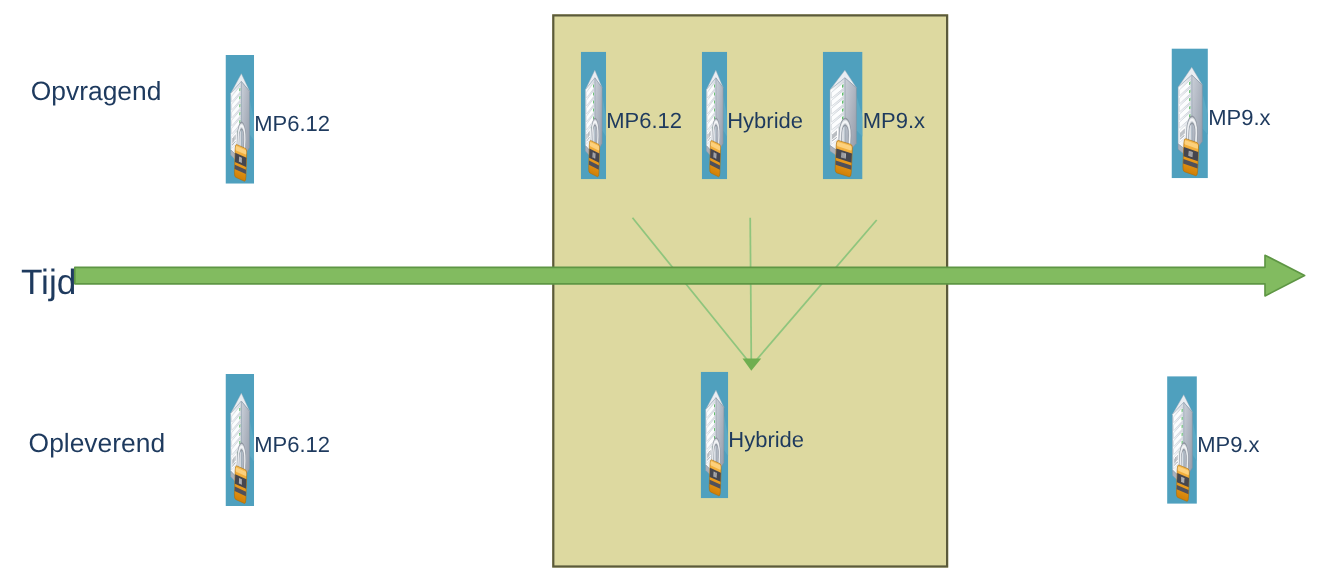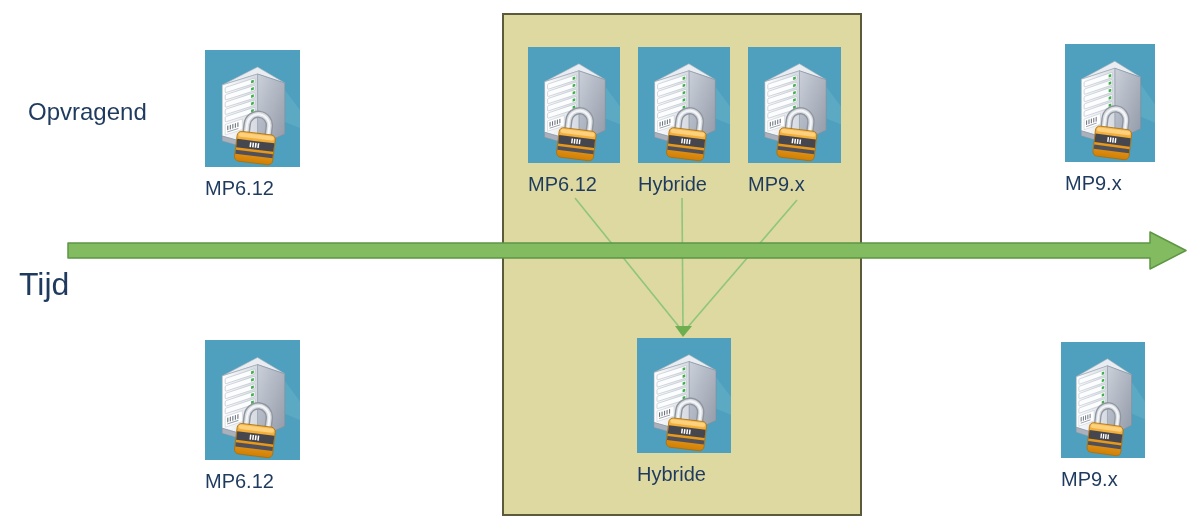--- a/index.html
+++ b/index.html
@@ -12,22 +12,22 @@
     --line-arrowhead:#6FAE50;
     --icon-bg:#4FA0BE;
   }
   *{margin:0;padding:0;box-sizing:border-box;}
   html,body{width:1200px;height:526px;background:#fff;
     font-family:"Liberation Sans","DejaVu Sans",sans-serif;}
   .canvas{position:relative;width:1200px;height:526px;background:#fff;overflow:hidden;}
   .highlight-box{position:absolute;left:502px;top:13px;width:360px;height:503px;
     background:var(--box-fill);border:2px solid var(--box-border);z-index:1;}
   .overlay{position:absolute;left:0;top:0;width:1200px;height:526px;z-index:2;pointer-events:none;}
-  .row-label{position:absolute;color:var(--navy-text);font-size:24px;z-index:3;white-space:nowrap;margin-top:28px;}
-  .node{position:absolute;display:flex;flex-direction:column;align-items:flex-start;z-index:3;}
+  .row-label{position:absolute;color:var(--navy-text);font-size:24px;z-index:3;white-space:nowrap;}
+  .node{position:absolute;display:flex;flex-direction:row;align-items:center;z-index:3;}
   .node .icon{display:block;}
   .node-label{margin-top:10px;font-size:20px;color:var(--navy-text);white-space:nowrap;}
   .defs-store{position:absolute;width:0;height:0;overflow:hidden;}
 </style>
 </head>
 <body>
 
 <svg class="defs-store" aria-hidden="true">
   <defs>
     <linearGradient id="gFront" x1="0" y1="0" x2="1" y2="0">
@@ -98,20 +98,21 @@
       <line x1="797" y1="200" x2="687" y2="328"></line>
       <polygon points="675,326 692,326 683,337" style="fill:var(--line-arrowhead);stroke:none;"></polygon>
     </g>
     <g>
       <polygon points="68,243 1150,243 1150,232 1186,250.5 1150,269 1150,258 68,258" style="fill:var(--arrow-fill);stroke:var(--arrow-border);stroke-width:1.5;stroke-linejoin:round;"></polygon>
     </g>
   </svg>
 
   <div class="row-label" style="left:28px;top:70px;">Opvragend</div>
   <div class="row-label" style="left:19px;top:238px;font-size:32px;">Tijd</div>
+  <div class="row-label" style="left:26px;top:390px;">Opleverend</div>
 
   <div class="node" style="left:205px;top:50px;width:95px;">
     <svg class="icon" width="95" height="117" viewBox="0 0 94 117" preserveAspectRatio="none">
         <use href="#server-icon"></use>
       </svg>
     <div class="node-label">MP6.12</div>
   </div>
 
   <div class="node" style="left:528px;top:47px;width:92px;">
     <svg class="icon" width="92" height="116" viewBox="0 0 94 117" preserveAspectRatio="none">

